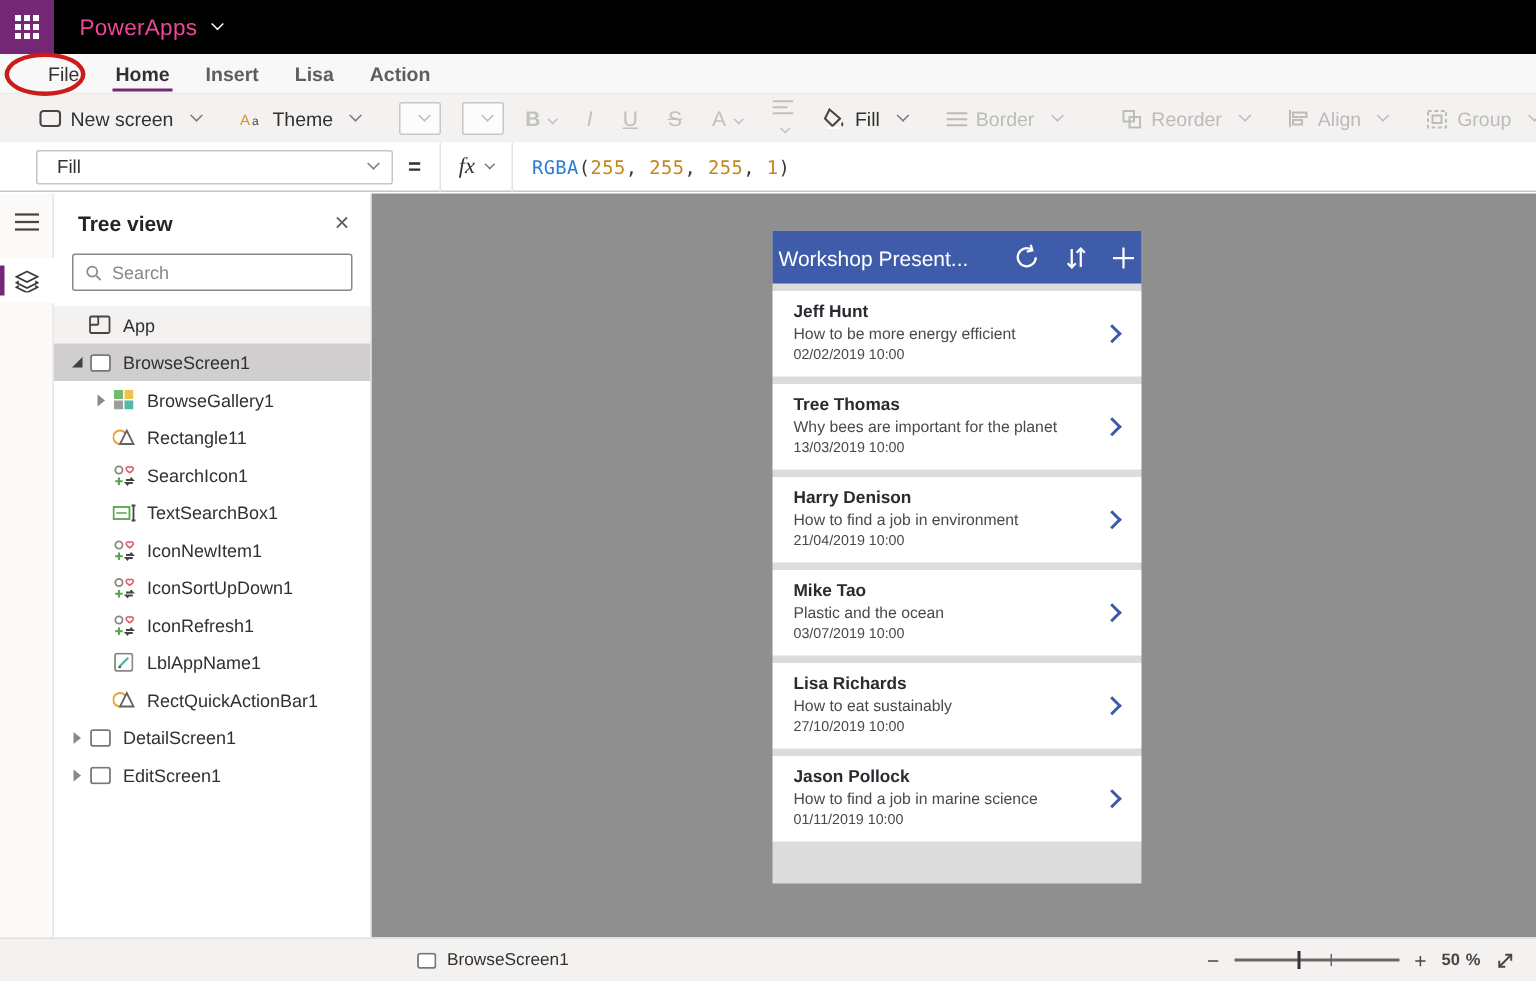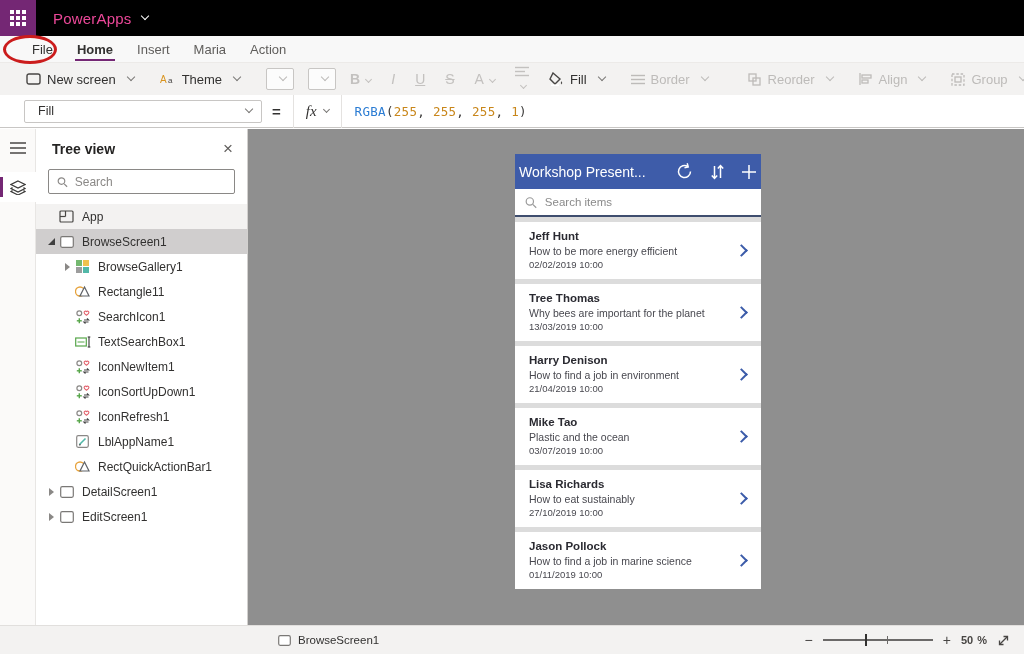--- a/index.html
+++ b/index.html
@@ -13,21 +13,21 @@
   .waffle-grid i { width:4px; height:4px; background:#fff; }
   .app-title { color:#ec4899; font-size:15px; margin-left:17px; letter-spacing:.2px; }
   .chv { display:inline-block; width:6px; height:6px; border-right:1.4px solid currentColor; border-bottom:1.4px solid currentColor; transform:rotate(45deg); margin-left:6px; position:relative; top:-2px; }
   .top-chv { color:#fff; margin-left:10px; }
 
   
   .menu-bar { height:27px; background:#f8f8f8; display:flex; align-items:center; padding-left:20px; position:relative; border-bottom:1px solid #eceae8; }
   .menu-item { padding:0 12px; height:100%; display:flex; align-items:center; cursor:pointer; color:#323130;text-align:right; }
   .menu-item.active { font-weight:bold; position:relative; }
   .menu-item.active::after { content:""; position:absolute; left:10px; right:10px; bottom:1px; height:2px; background:#742774; }
-  .menu-item.dim { color:#5f5d5b; }
+  .menu-item.dim { color:#5f5d5b;font-weight:bold; }
   .red-ellipse { position:absolute; left:3px; top:-1px; width:54px; height:29px; border:3px solid #cb1c1c; border-radius:50%; pointer-events:none; }
 
   
   .toolbar { height:32px; background:#f3f2f1; display:flex; align-items:center; padding-left:26px; white-space:nowrap; }
   .tb-btn { display:flex; align-items:center; gap:6px; margin-right:26px; cursor:pointer; color:#323130; font-size:13px; }
   .tb-btn.disabled { color:#bdbbb9; cursor:default; }
   .tb-btn.disabled svg { stroke:#bdbbb9; }
   .tb-combo { height:22px; background:#fcfcfc; border:1px solid #c8c6c4; border-radius:2px; display:flex; align-items:center; justify-content:flex-end; padding:0 7px; color:#bdbbb9; margin-right:14px; cursor:pointer; }
   .combo-font { width:106px; }
   .combo-size { width:46px; }
@@ -122,21 +122,21 @@
   </div>
   <span class="app-title">PowerApps</span>
   <span class="chv top-chv"></span>
 </div>
 
 <div class="menu-bar" id="menu-bar">
   <div class="red-ellipse"></div>
 <div class="menu-item">File</div>
     <div class="menu-item active">Home</div>
     <div class="menu-item dim">Insert</div>
-    <div class="menu-item dim">Maria</div>
+    <div class="menu-item dim">Lisa</div>
     <div class="menu-item dim">Action</div>
   </div>
 
 <div class="toolbar">
   <div class="tb-btn">
     <svg width="15" height="13" viewBox="0 0 15 13">
         <rect x="1" y="1" width="13" height="10" rx="2" fill="none" stroke="#484644" stroke-width="1.4"></rect>
       </svg>
     <span>New screen</span>
     <span class="chv" style="color:#7a7876"></span>
@@ -473,27 +473,20 @@
             </svg>
         </span>
         <span class="ph-icon">
           <svg width="16" height="16" viewBox="0 0 16 16">
               <g stroke="#fff" stroke-width="1.5">
                 <line x1="8" y1="1" x2="8" y2="15"></line>
                 <line x1="1" y1="8" x2="15" y2="8"></line>
               </g>
             </svg>
         </span>
-      </div>
-      <div class="phone-search">
-        <svg width="13" height="13" viewBox="0 0 13 13">
-            <circle cx="5.3" cy="5.3" r="4" fill="none" stroke="#9a9a9a" stroke-width="1.3"></circle>
-            <line x1="8.5" y1="8.5" x2="12.3" y2="12.3" stroke="#9a9a9a" stroke-width="1.3"></line>
-          </svg>
-        <input type="text" placeholder="Search items" style="">
       </div>
       <div class="cards" id="cards">
           <div class="card">
             <div class="card-name">Jeff Hunt</div>
             <div class="card-sub">How to be more energy efficient</div>
             <div class="card-date">02/02/2019 10:00</div>
             <span class="card-chev"></span>
           </div>
           <div class="card">
             <div class="card-name">Tree Thomas</div>

